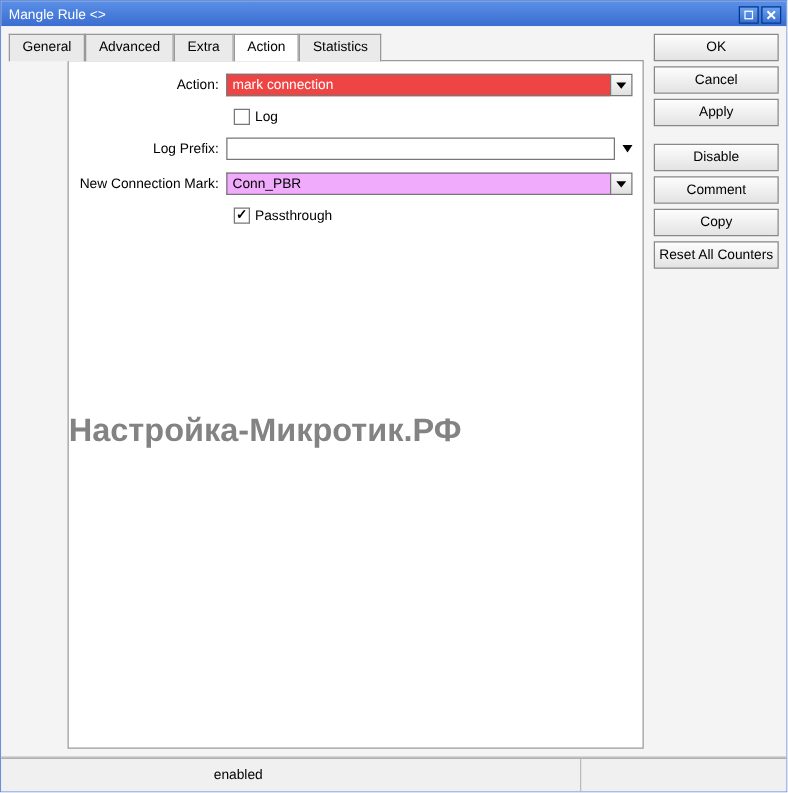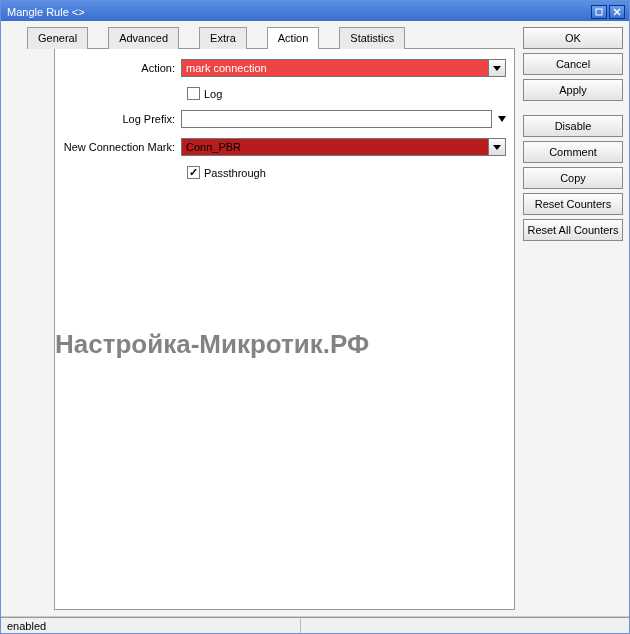--- a/index.html
+++ b/index.html
@@ -58,21 +58,20 @@
     z-index: 2;
   }
   .tab {
     padding: 4px 10px 5px;
     border: 1px solid #999;
     border-bottom: none;
     background: #eaeaea;
     margin-right: 0px;
     font-size: 11px;
     cursor: pointer;
-    margin-left: 20px;
   }
   .tab.active {
     background: #fff;
     position: relative;
     z-index: 3;
   }
   .tab-panel {
     border: 1px solid #999;
     background: #fff;
     flex: 1;
@@ -103,21 +102,21 @@
     height: 18px;
   }
   .combo .combo-input {
     flex: 1;
     border: 1px solid #777;
     border-right: none;
     height: 18px;
     padding: 0 4px;
     font-size: 11px;
     line-height: 16px;
-    background: #b91c1c;
+    background: #f0abfc;
     color: #000;
   }
   .combo.sel .combo-input {
     background: #ef4444;
     color: #fff;
   }
   .combo .combo-btn {
     width: 18px; height: 18px;
     border: 1px solid #777;
     background: linear-gradient(#fdfdfd,#e0e0e0);
@@ -173,26 +172,27 @@
     height: 22px;
     border: 1px solid #888;
     background: linear-gradient(#fdfdfd,#e3e3e3);
     font-size: 11px;
     display: flex;
     align-items: center;
     justify-content: center;
     cursor: pointer;
   }
   .statusbar {
-    height: 16px;
+    height: 27px;
     border-top: 1px solid #999;
     background: #f0f0f0;
     display: flex;
     align-items: center;
     font-size: 11px;
+    flex-direction: column;
   }
   .statusbar .cell {
     padding: 0 6px;
     height: 100%;
     display: flex;
     align-items: center;
     border-right: 1px solid #bbb;
   }
   .statusbar .cell.first { width: 300px; }
   .watermark {
@@ -289,21 +289,20 @@
     </div>
 
     <div class="sidebar">
       <div class="btn">OK</div>
       <div class="btn">Cancel</div>
       <div class="btn">Apply</div>
       <div style="height:6px"></div>
       <div class="btn">Disable</div>
       <div class="btn">Comment</div>
       <div class="btn">Copy</div>
-      <div class="btn">Reset Counters</div>
       <div class="btn">Reset All Counters</div>
     </div>
 
   </div>
 
   <div class="statusbar">
     <div class="cell first">enabled</div>
     <div class="cell" style="flex:1;border-right:none"></div>
   </div>
 

